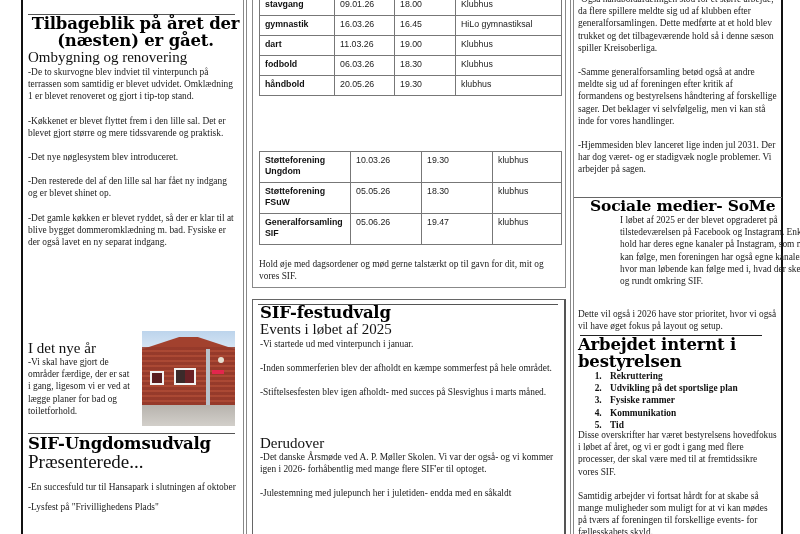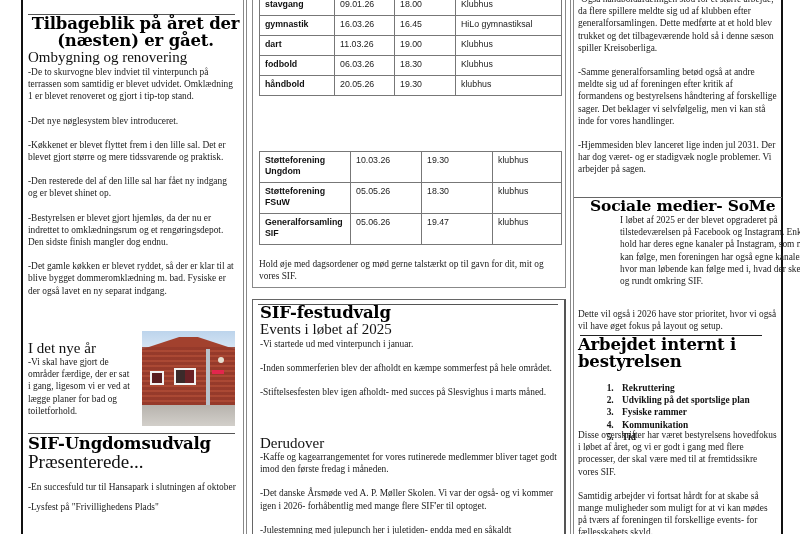--- a/index.html
+++ b/index.html
@@ -20,42 +20,41 @@
   
   #col-mid { position: absolute; left: 256px; top: 0; width: 308px; }
 
   table.sched { border-collapse: collapse; width: 100%; font-family: "Liberation Sans", "DejaVu Sans", sans-serif; font-size: 8.8px; color: #222; }
   table.sched td { border: 1px solid #777; padding: 3px 5px 5px 5px; vertical-align: top; line-height: 11px; }
   table.sched td.name { font-weight: bold; color: #111; }
 
   
   #col-right { position: absolute; left: 578px; top: 0; width: 198px; }
 
-  ol.list { margin: 12px; padding-left: 26px; font-size: 9.4px; line-height: 12.2px; font-weight: bold; color: #111; }
+  ol.list { margin: 0; padding-left: 26px; font-size: 9.4px; line-height: 12.2px; font-weight: bold; color: #111; }
   ol.list li { padding-left: 6px; }
 </style>
 </head>
 <body>
 
 <div class="vline" style="left:21px;width:2px;background:#111;"></div>
 <div class="vline" style="left:243px;width:4px;border-left:1px solid #888;border-right:1px solid #888;"></div>
 <div class="vline" style="left:570px;width:4px;border-left:1px solid #888;border-right:1px solid #888;"></div>
 <div class="vline" style="left:781px;width:2px;background:#111;"></div>
 
 <div id="col-left">
   <div class="rule" style="top:14px;"></div>
   <div class="h1" style="position:absolute;top:15px;left:0;width:215px;font-size:16.5px;line-height:17px;text-align:center;">Tilbageblik på året der (næsten) er gået.</div>
   <div class="h2" style="position:absolute;top:49px;left:0;font-size:15px;line-height:16px;">Ombygning og renovering</div>
 
   <div style="position:absolute;top:66px;left:0;width:210px;">
     <p class="p">-De to skurvogne blev indviet til vinterpunch på terrassen som samtidig er blevet udvidet. Omklædning 1 er blevet renoveret og gjort i tip-top stand.</p>
+    <p class="p">-Køkkenet er blevet flyttet frem i den lille sal. Det er blevet gjort større og mere tidssvarende og praktisk.</p>
     <p class="p">-Det nye nøglesystem blev introduceret.</p>
-    <p class="p">-Køkkenet er blevet flyttet frem i den lille sal. Det er blevet gjort større og mere tidssvarende og praktisk.</p>
     <p class="p">-Den resterede del af den lille sal har fået ny indgang og er blevet shinet op.</p>
-    <p class="p">-Bestyrelsen er blevet gjort hjemløs, da der nu er indrettet to omklædningsrum og et rengøringsdepot. Den sidste finish mangler dog endnu.</p>
     <p class="p">-Det gamle køkken er blevet ryddet, så der er klar til at blive bygget dommeromklædning m. bad. Fysiske er der også lavet en ny separat indgang.</p>
   </div>
 
   <div class="h2" style="position:absolute;top:340px;left:0;font-size:15px;line-height:16px;">I det nye år</div>
   <p class="p" style="position:absolute;top:356px;left:0;width:102px;">-Vi skal have gjort de områder færdige, der er sat i gang, ligesom vi er ved at lægge planer for bad og toiletforhold.</p>
 
   <div style="position:absolute;left:114px;top:331px;width:93px;height:95px;background:linear-gradient(#bcd4ec 0,#d8e6f4 20%,transparent 20%);overflow:hidden;" title="Red brick clubhouse building">
     <div style="position:absolute;left:0;top:6px;width:93px;height:68px;background:#a2412e;clip-path:polygon(0 18%,40% 0,60% 0,100% 18%,100% 100%,0 100%);"></div>
     <div style="position:absolute;left:0;top:16px;width:93px;height:58px;background:repeating-linear-gradient(0deg,#94392a 0 3px,#ad4a35 3px 5px);opacity:.85;"></div>
     <div style="position:absolute;left:64px;top:18px;width:4px;height:60px;background:#b9c2cc;"></div>
@@ -155,21 +154,20 @@
   <div style="position:absolute;left:5px;top:4px;width:300px;height:1px;background:#555;"></div>
   <div class="h1" style="position:absolute;left:7px;top:4px;font-size:16.5px;line-height:18px;">SIF-festudvalg</div>
   <div class="h2" style="position:absolute;left:7px;top:21px;font-size:15px;line-height:16px;">Events i løbet af 2025</div>
   <div style="position:absolute;left:7px;top:38px;width:300px;">
     <p class="p">-Vi startede ud med vinterpunch i januar.</p>
     <p class="p">-Inden sommerferien blev der afholdt en kæmpe sommerfest på hele området.</p>
     <p class="p">-Stiftelsesfesten blev igen afholdt- med succes på Slesvighus i marts måned.</p>
   </div>
   <div class="h2" style="position:absolute;left:7px;top:135px;font-size:15px;line-height:16px;">Derudover</div>
   <div style="position:absolute;left:7px;top:151px;width:300px;">
-    <p class="p">-Kaffe og kagearrangementet for vores rutinerede medlemmer bliver taget godt imod den første fredag i måneden.</p>
     <p class="p">-Det danske Årsmøde ved A. P. Møller Skolen. Vi var der også- og vi kommer igen i 2026- forhåbentlig med mange flere SIF'er til optoget.</p>
     <p class="p">-Julestemning med julepunch her i juletiden- endda med en såkaldt</p>
   </div>
 </div>
 
 <div id="col-right">
   <div style="position:absolute;top:-7px;left:0;width:200px;">
     <p class="p">-Også håndboldafdelingen stod for et større arbejde, da flere spillere meldte sig ud af klubben efter generalforsamlingen. Dette medførte at et hold blev trukket og det tilbageværende hold så i denne sæson spiller Kreisoberliga.</p>
     <p class="p">-Samme generalforsamling betød også at andre meldte sig ud af foreningen efter kritik af formandens og bestyrelsens håndtering af forskellige sager. Det beklager vi selvfølgelig, men vi kan stå inde for vores handlinger.</p>
     <p class="p">-Hjemmesiden blev lanceret lige inden jul 2031. Der har dog været- og er stadigvæk nogle problemer. Vi arbejder på sagen.</p>

